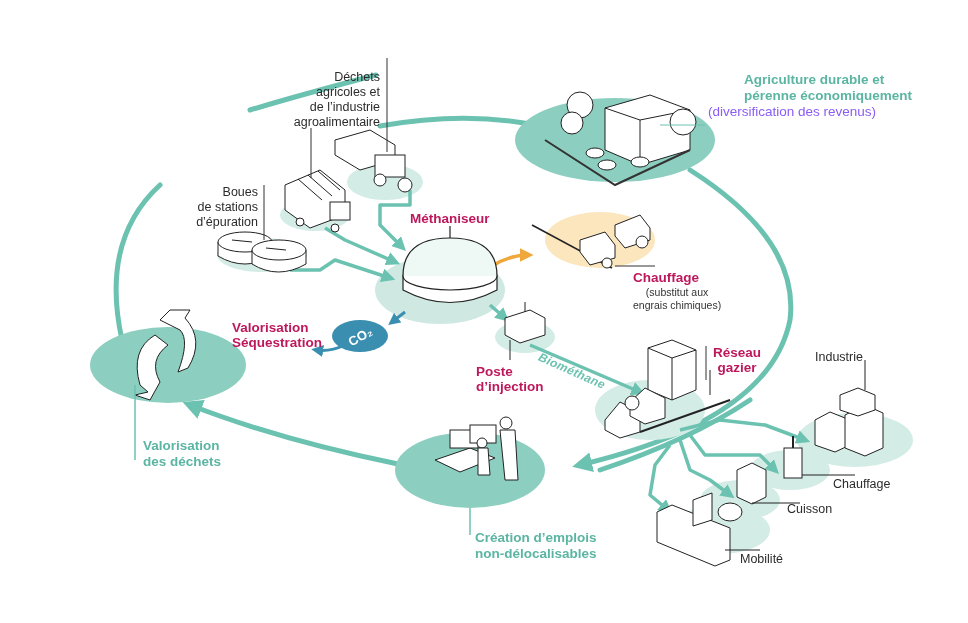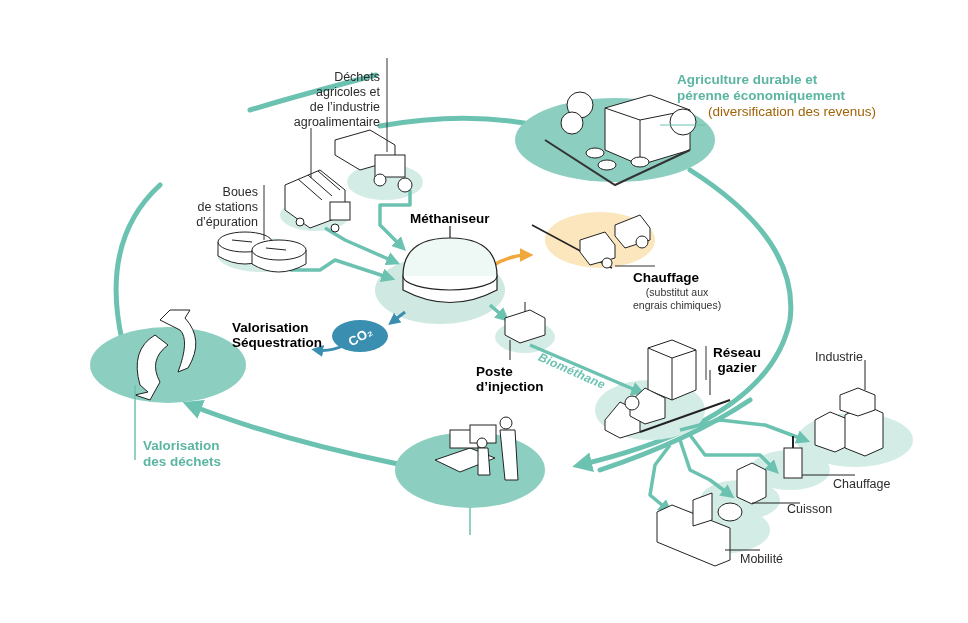--- a/index.html
+++ b/index.html
@@ -1,22 +1,22 @@
 <!DOCTYPE html>
 <html><head>
   <meta charset="utf-8">
   <style>
     html, body { margin:0; padding:0; background:#ffffff; }
     body { width:968px; height:623px; position:relative; overflow:hidden; font-family:"Liberation Sans", sans-serif; }
     #stage { position:absolute; left:0; top:0; width:968px; height:623px; }
     .lbl { position:absolute; color:#2b2b2b; font-size:12.5px; line-height:15px; white-space:pre-line; }
     .lbl.r { text-align:right; }
-    .lbl.bold { font-weight:bold; color:#000000; font-size:13.5px; line-height:15px; }
+    .lbl.bold { font-weight:bold; color:#be185d; font-size:13.5px; line-height:15px; }
     .lbl.teal { font-weight:bold; color:#5bb5a2; font-size:13.5px; line-height:16px; }
-    .lbl.tealsub { color:#a16207; font-size:13.5px; line-height:16px; }
+    .lbl.tealsub { color:#8b5cf6; font-size:13.5px; line-height:16px; }
     .lbl.small { font-size:10.5px; line-height:13px; color:#333; }
     .bio { position:absolute; left:542px; top:350px; color:#6cc2b0; font-weight:bold; font-style:italic; font-size:12px; transform:rotate(24deg); transform-origin:left top; letter-spacing:0.3px; }
   </style>
 </head>
 <body>
 
 <div id="stage">
 <svg width="968" height="623" viewBox="0 0 968 623" xmlns="http://www.w3.org/2000/svg">
   <defs>
     <marker id="arrT" viewBox="0 0 10 10" refX="6" refY="5" markerWidth="4" markerHeight="4" orient="auto">
@@ -220,18 +220,20 @@
 <div class="lbl small" style="left:633px; top:286px;text-align:center;">(substitut aux
 engrais chimiques)</div>
 
 <div class="lbl bold" style="left:713px; top:345px;text-align:center;">Réseau
 gazier</div>
 <div class="lbl" style="left:815px; top:350px;">Industrie</div>
 <div class="lbl" style="left:833px; top:477px;">Chauffage</div>
 <div class="lbl" style="left:787px; top:502px;">Cuisson</div>
 <div class="lbl" style="left:740px; top:552px;">Mobilité</div>
 
-<div class="lbl teal" style="left:677px; top:72px;">Agriculture durable et
+<div class="lbl teal" style="left:744px; top:72px;">Agriculture durable et
 pérenne économiquement</div>
 <div class="lbl tealsub" style="left:708px; top:104px;">(diversification des revenus)</div>
 <div class="lbl teal" style="left:143px; top:438px;">Valorisation
 des déchets</div>
+<div class="lbl teal" style="left:475px; top:530px;">Création d’emplois
+non-délocalisables</div>
 </div>
 
 </body></html>

